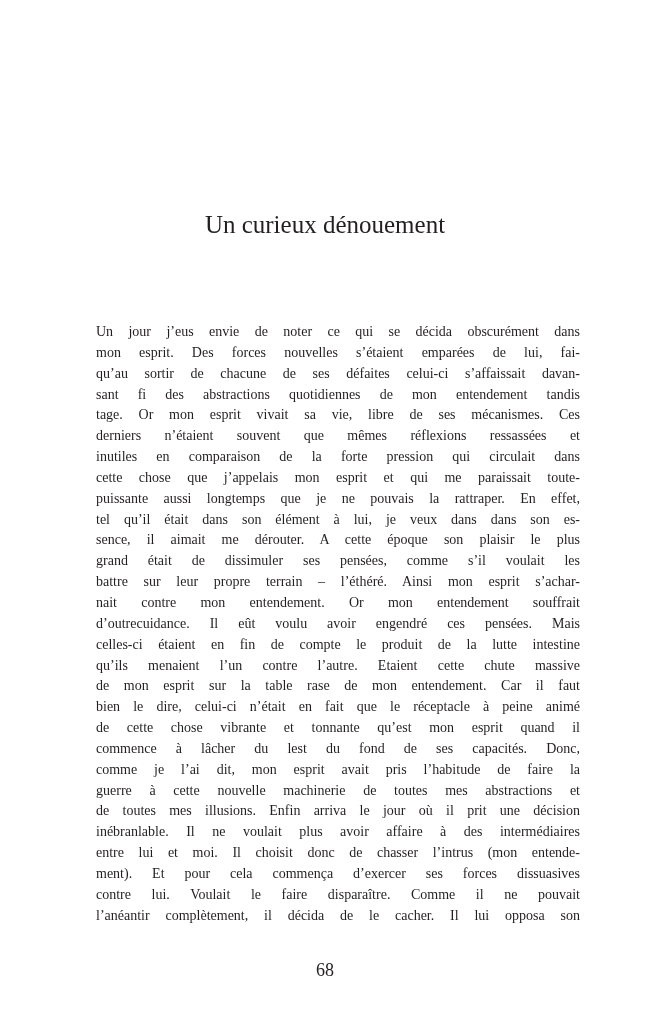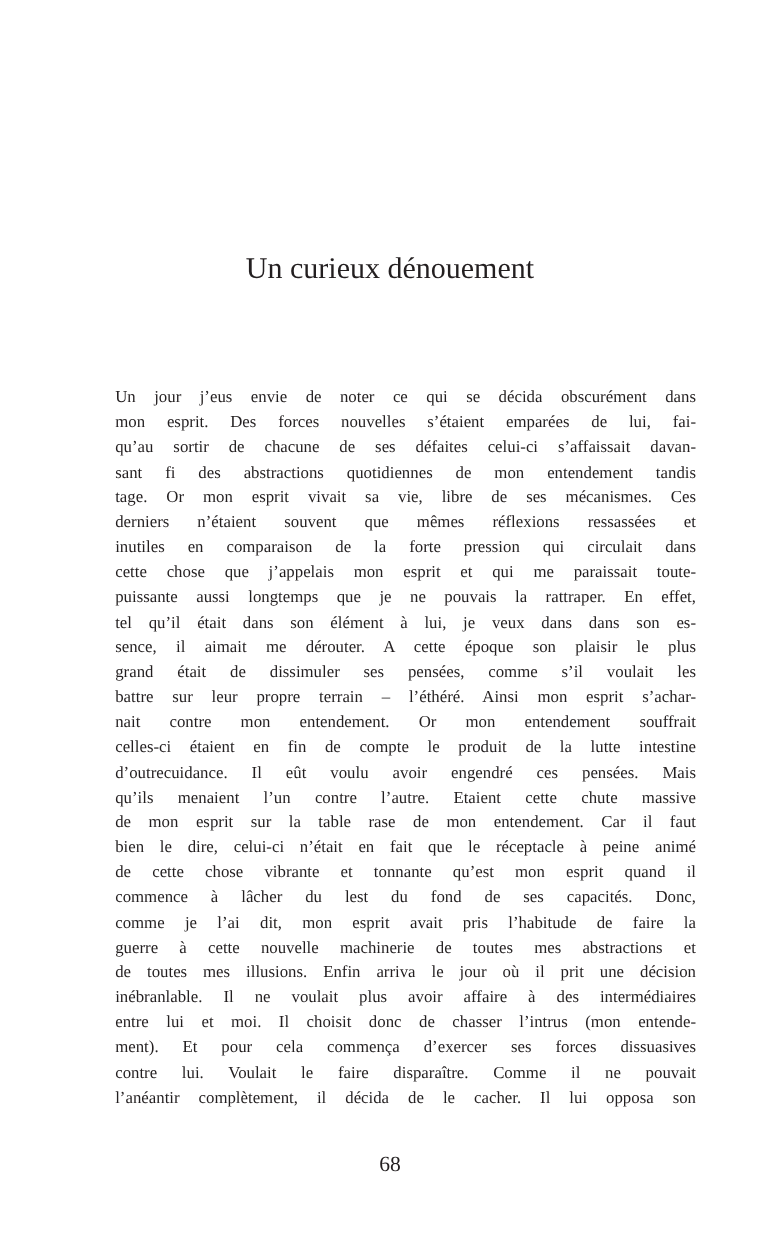--- a/index.html
+++ b/index.html
@@ -69,22 +69,22 @@
   <span class="line">tage. Or mon esprit vivait sa vie, libre de ses mécanismes. Ces</span>
   <span class="line">derniers n’étaient souvent que mêmes réflexions ressassées et</span>
   <span class="line">inutiles en comparaison de la forte pression qui circulait dans</span>
   <span class="line">cette chose que j’appelais mon esprit et qui me paraissait toute-</span>
   <span class="line">puissante aussi longtemps que je ne pouvais la rattraper. En effet,</span>
   <span class="line">tel qu’il était dans son élément à lui, je veux dans dans son es-</span>
   <span class="line">sence, il aimait me dérouter. A cette époque son plaisir le plus</span>
   <span class="line">grand était de dissimuler ses pensées, comme s’il voulait les</span>
   <span class="line">battre sur leur propre terrain – l’éthéré. Ainsi mon esprit s’achar-</span>
   <span class="line">nait contre mon entendement. Or mon entendement souffrait</span>
+  <span class="line">d’outrecuidance. Il eût voulu avoir engendré ces pensées. Mais</span>
   <span class="line">celles-ci étaient en fin de compte le produit de la lutte intestine</span>
-  <span class="line">d’outrecuidance. Il eût voulu avoir engendré ces pensées. Mais</span>
   <span class="line">qu’ils menaient l’un contre l’autre. Etaient cette chute massive</span>
   <span class="line">de mon esprit sur la table rase de mon entendement. Car il faut</span>
   <span class="line">bien le dire, celui-ci n’était en fait que le réceptacle à peine animé</span>
   <span class="line">de cette chose vibrante et tonnante qu’est mon esprit quand il</span>
   <span class="line">commence à lâcher du lest du fond de ses capacités. Donc,</span>
   <span class="line">comme je l’ai dit, mon esprit avait pris l’habitude de faire la</span>
   <span class="line">guerre à cette nouvelle machinerie de toutes mes abstractions et</span>
   <span class="line">de toutes mes illusions. Enfin arriva le jour où il prit une décision</span>
   <span class="line">inébranlable. Il ne voulait plus avoir affaire à des intermédiaires</span>
   <span class="line">entre lui et moi. Il choisit donc de chasser l’intrus (mon entende-</span>

